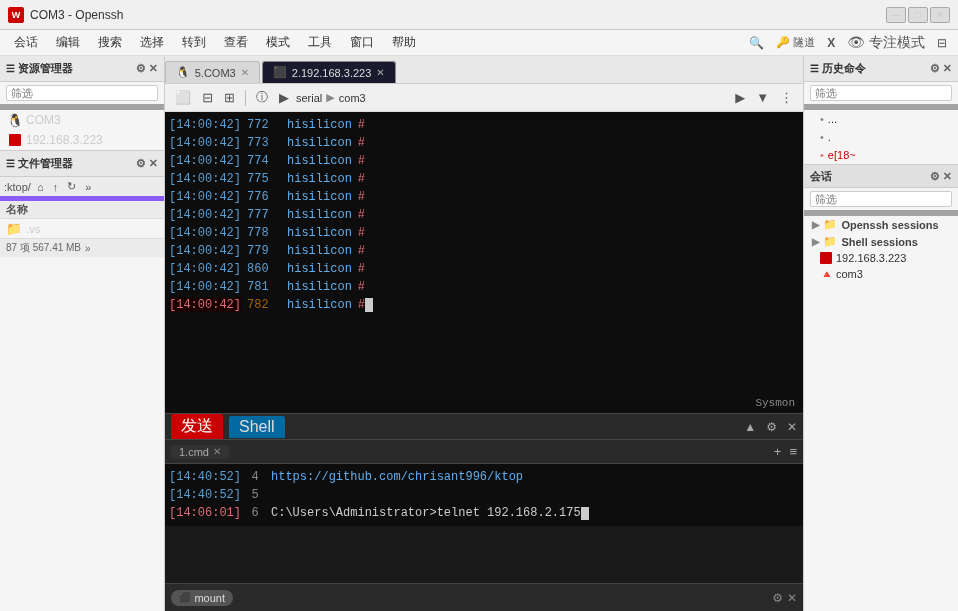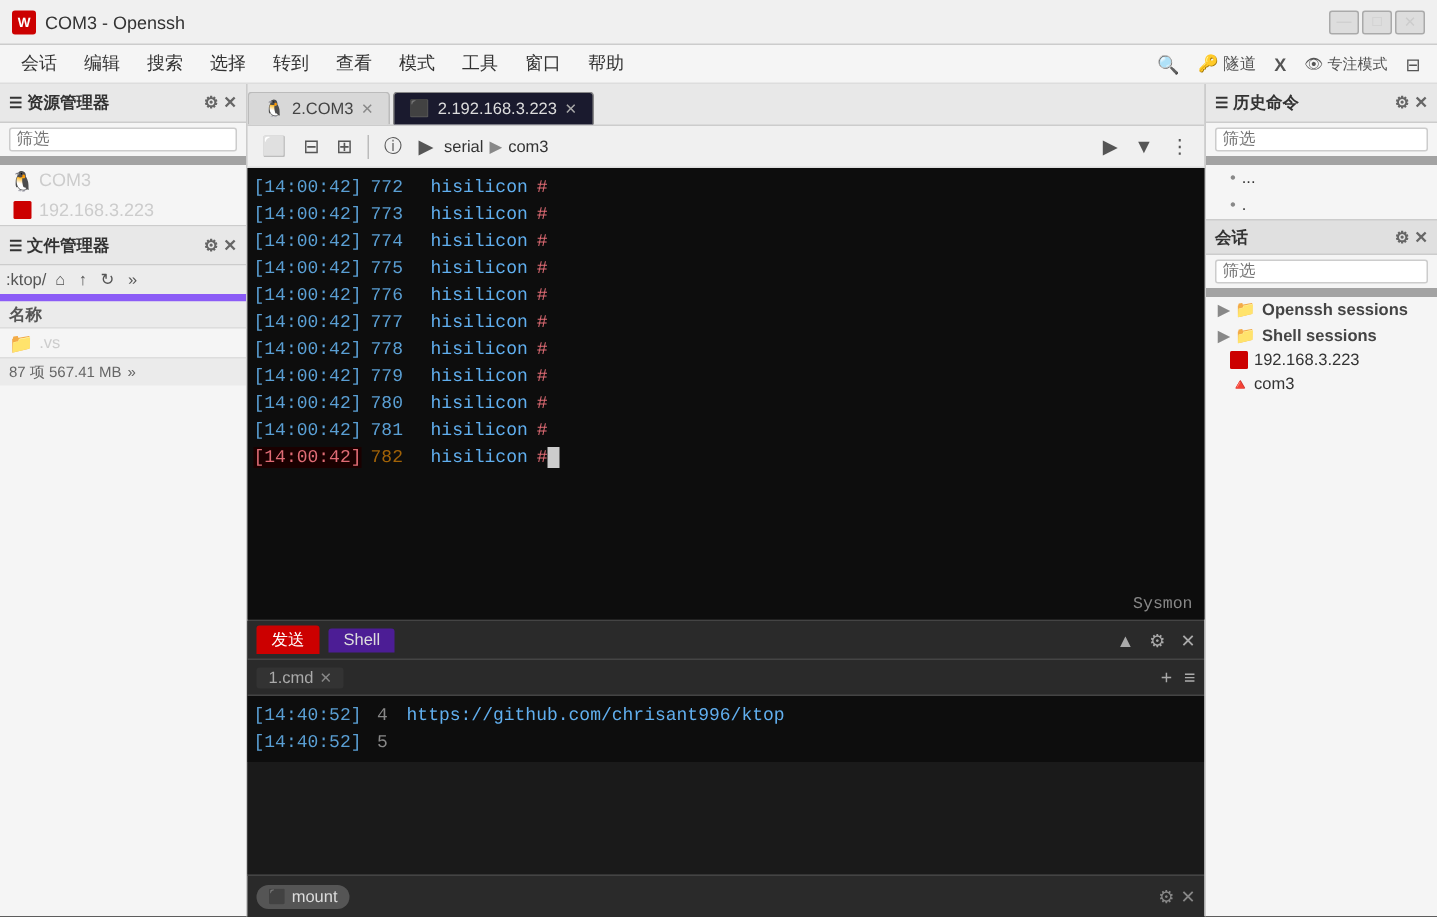--- a/index.html
+++ b/index.html
@@ -72,23 +72,23 @@
     .term-hash { color: #e06c75; margin-left: 6px; }
     .term-cursor { display: inline-block; width: 8px; height: 14px; background: #ccc; vertical-align: text-bottom; }
     .term-sysmon { position: absolute; bottom: 4px; right: 8px; color: #888; font-size: 11px; }
 
     
     #bottom-area { display: flex; height: 170px; border-top: 1px solid #444; }
 
     
     #send-panel { flex: 1; background: #1a1a1a; display: flex; flex-direction: column; }
     #send-header { background: #2a2a2a; height: 26px; display: flex; align-items: center; padding: 0 6px; border-bottom: 1px solid #444; gap: 6px; }
-    .send-tab { padding: 2px 10px; font-size: 11px; color: #aaa; cursor: pointer; border-radius: 2px 2px 0 0; }
+    .send-tab { padding: 2px 10px; font-size: 16px; color: #aaa; cursor: pointer; border-radius: 2px 2px 0 0; }
     .send-tab.active { background: #c00; color: white; }
-    #send-header .shell-tab { background: #4c1d95; color: #ddd; }
+    #send-header .shell-tab { background: #0369a1; color: #ddd; }
     #send-content { background: #1a1a1a; flex: 1; }
     #cmd-tab-bar { background: #2a2a2a; height: 24px; display: flex; align-items: center; padding: 0 6px; border-bottom: 1px solid #444; gap: 4px; }
     .cmd-tab { padding: 1px 8px; font-size: 11px; color: #aaa; cursor: pointer; background: #333; border-radius: 2px; display: flex; align-items: center; gap: 4px; }
     .cmd-tab .cmd-close { font-size: 10px; color: #888; cursor: pointer; }
     #cmd-terminal { background: #0d0d0d; color: #ccc; font-family: 'Consolas', 'Courier New', monospace; font-size: 12px; padding: 4px; flex: 1; overflow: hidden; }
     .cmd-line { display: flex; align-items: center; height: 18px; text-align: center; }
     .cmd-time { color: #5a9fd4; margin-right: 6px; }
     .cmd-time.err { color: #e06c75; }
     .cmd-num { color: #888; margin-right: 8px; min-width: 16px; }
     .cmd-text { color: #61afef; }
@@ -139,21 +139,21 @@
   <span class="menu-item">转到</span>
   <span class="menu-item">查看</span>
   <span class="menu-item">模式</span>
   <span class="menu-item">工具</span>
   <span class="menu-item">窗口</span>
   <span class="menu-item">帮助</span>
   <span class="menu-sep"></span>
   <span class="menu-icon">🔍</span>
   <span class="menu-icon" style="font-size:11px;">🔑 隧道</span>
   <span class="menu-icon" style="font-weight:bold;">X</span>
-  <span class="menu-icon" style="font-size:10px;">👁 专注模式</span>
+  <span class="menu-icon" style="font-size:14px;">👁 专注模式</span>
   <span class="menu-icon">⊟</span>
 </div>
 
 <div id="main">
 
   <div id="left-panel">
     <div class="panel-header">
       <span style="font-size:10px;margin-right:3px;">☰</span>
       <span class="panel-title">资源管理器</span>
       <div class="panel-icons">
@@ -204,21 +204,21 @@
       </div>
     </div>
   </div>
 
   <div id="center">
 
     <div style="background:#e0e0e0;">
       <div id="tab-bar">
         <div class="tab">
           <span class="tab-icon">🐧</span>
-          <span>2.COM3</span>
+          <span>5.COM3</span>
           <span class="tab-close">✕</span>
         </div>
         <div class="tab active">
           <span class="tab-icon" style="color:#c00;">⬛</span>
           <span>2.192.168.3.223</span>
           <span class="tab-close" style="color:#aaa;">✕</span>
         </div>
       </div>
       <div id="toolbar">
         <button>⬜</button>
@@ -285,21 +285,21 @@
         <span class="term-hash">#</span>
       </div>
       <div class="term-line">
         <span class="term-time">[14:00:42]</span>
         <span class="term-num">779</span>
         <span class="term-text">hisilicon</span>
         <span class="term-hash">#</span>
       </div>
       <div class="term-line">
         <span class="term-time">[14:00:42]</span>
-        <span class="term-num">780</span>
+        <span class="term-num">860</span>
         <span class="term-text">hisilicon</span>
         <span class="term-hash">#</span>
       </div>
       <div class="term-line">
         <span class="term-time">[14:00:42]</span>
         <span class="term-num">781</span>
         <span class="term-text">hisilicon</span>
         <span class="term-hash">#</span>
       </div>
       <div class="term-line">
@@ -336,20 +336,26 @@
             <div class="cmd-line">
               <span class="cmd-time">[14:40:52]</span>
               <span class="cmd-num">4</span>
               <span class="cmd-text url">https://github.com/chrisant996/ktop</span>
             </div>
             <div class="cmd-line">
               <span class="cmd-time">[14:40:52]</span>
               <span class="cmd-num">5</span>
               <span class="cmd-text"></span>
             </div>
+            <div class="cmd-line">
+              <span class="cmd-time err">[14:06:01]</span>
+              <span class="cmd-num">6</span>
+              <span class="cmd-text cmd">C:\Users\Administrator&gt;telnet 192.168.2.175</span>
+              <span class="cmd-cursor"></span>
+            </div>
           </div>
         </div>
       </div>
     </div>
 
     <div id="tags-bar">
       <div class="tag-item">
         <span class="tag-icon">⬛</span>
         <span>mount</span>
       </div>
@@ -372,20 +378,23 @@
     </div>
     <div class="panel-filter">
       <input type="text" placeholder="筛选" style="">
     </div>
     <div class="hist-item">
       <span>...</span>
     </div>
     <div class="hist-item">
       <span>.</span>
     </div>
+    <div class="hist-item active-hist">
+      <span>e[18~</span>
+    </div>
 
     <div class="right-section-header">
       <span class="rsh-title">会话</span>
       <div class="rsh-icons">
         <span>⚙</span>
         <span>✕</span>
       </div>
     </div>
     <div class="panel-filter">
       <input type="text" placeholder="筛选" style="">

